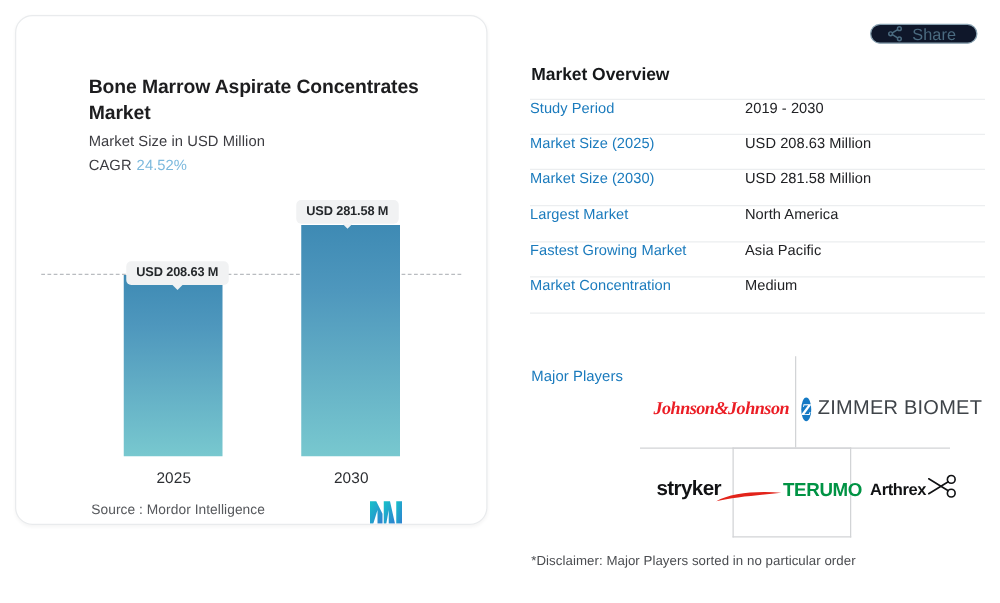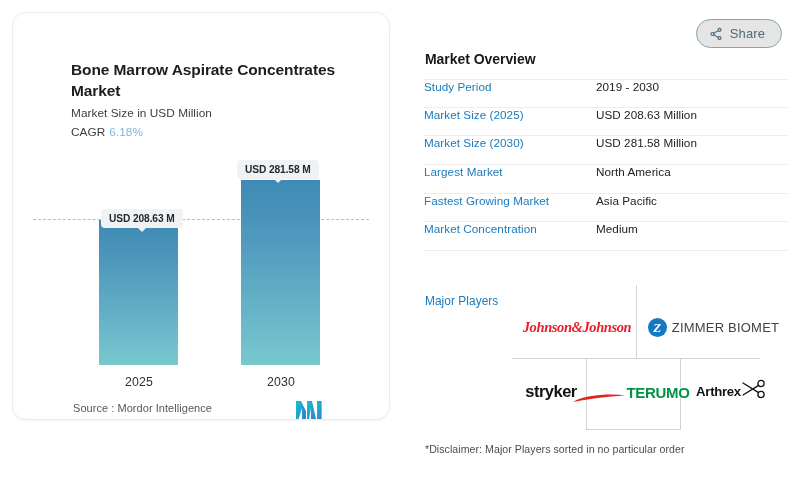--- a/index.html
+++ b/index.html
@@ -158,25 +158,25 @@
     top: 386px;
     width: 26px;
     height: 20px;
   }
 
   
   .share-btn {
     position: absolute;
     right: 18px;
     top: 19px;
-    height: 29px;
+    height: 16px;
     padding: 0 16px 0 12px;
     border: 1.2px solid #8aa3b2;
     border-radius: 15px;
-    background: #e5e5e5;
+    background: #0f172a;
     display: flex;
     align-items: center;
     gap: 7px;
     cursor: pointer;
   }
   .share-btn .share-label {
     font-size: 13px;
     color: #4b6personal;
     color: #4b6b80;
     letter-spacing: 0.1px;
@@ -316,21 +316,21 @@
     width: 19px; height: 19px;
     border-radius: 50%;
     background: #1479c4;
     display: flex; align-items: center; justify-content: center;
     font-family: "Liberation Serif", serif;
     font-size: 13px; font-weight: 700; font-style: italic;
     color: #ffffff;
     line-height: 1;
   }
   .zimmer-text {
-    font-size: 13px;
+    font-size: 16px;
     color: #3f4449;
     letter-spacing: 0.2px;
     white-space: nowrap;
   }
 
   
   .logo-stryker {
     left: 88px;
     top: 93px;
     width: 78px;
@@ -402,21 +402,21 @@
       </svg>
     </span>
     <span class="share-label">Share</span>
   </div>
 
   <div class="chart-card">
 
     <div class="chart-title">Bone Marrow Aspirate Concentrates Market</div>
     <div class="chart-subtitle">Market Size in USD Million</div>
     <div class="chart-cagr">
-      <span>CAGR</span><span class="cagr-value">6.18%</span>
+      <span>CAGR</span><span class="cagr-value">24.52%</span>
     </div>
 
     <div class="plot">
 
       <div class="dashed-line"></div>
 
       <div class="bar bar-2025"></div>
       <div class="bar bar-2030"></div>
 
       <div class="bar-badge badge-2025">USD 208.63 M</div>

